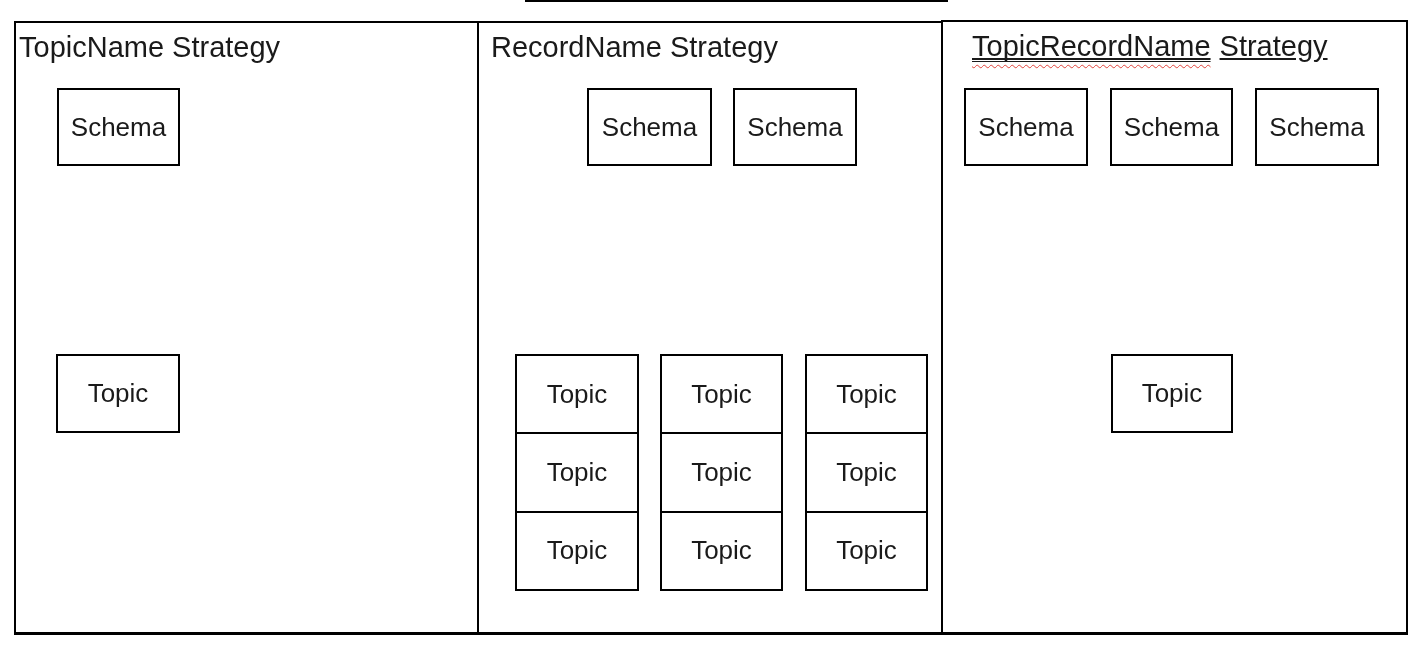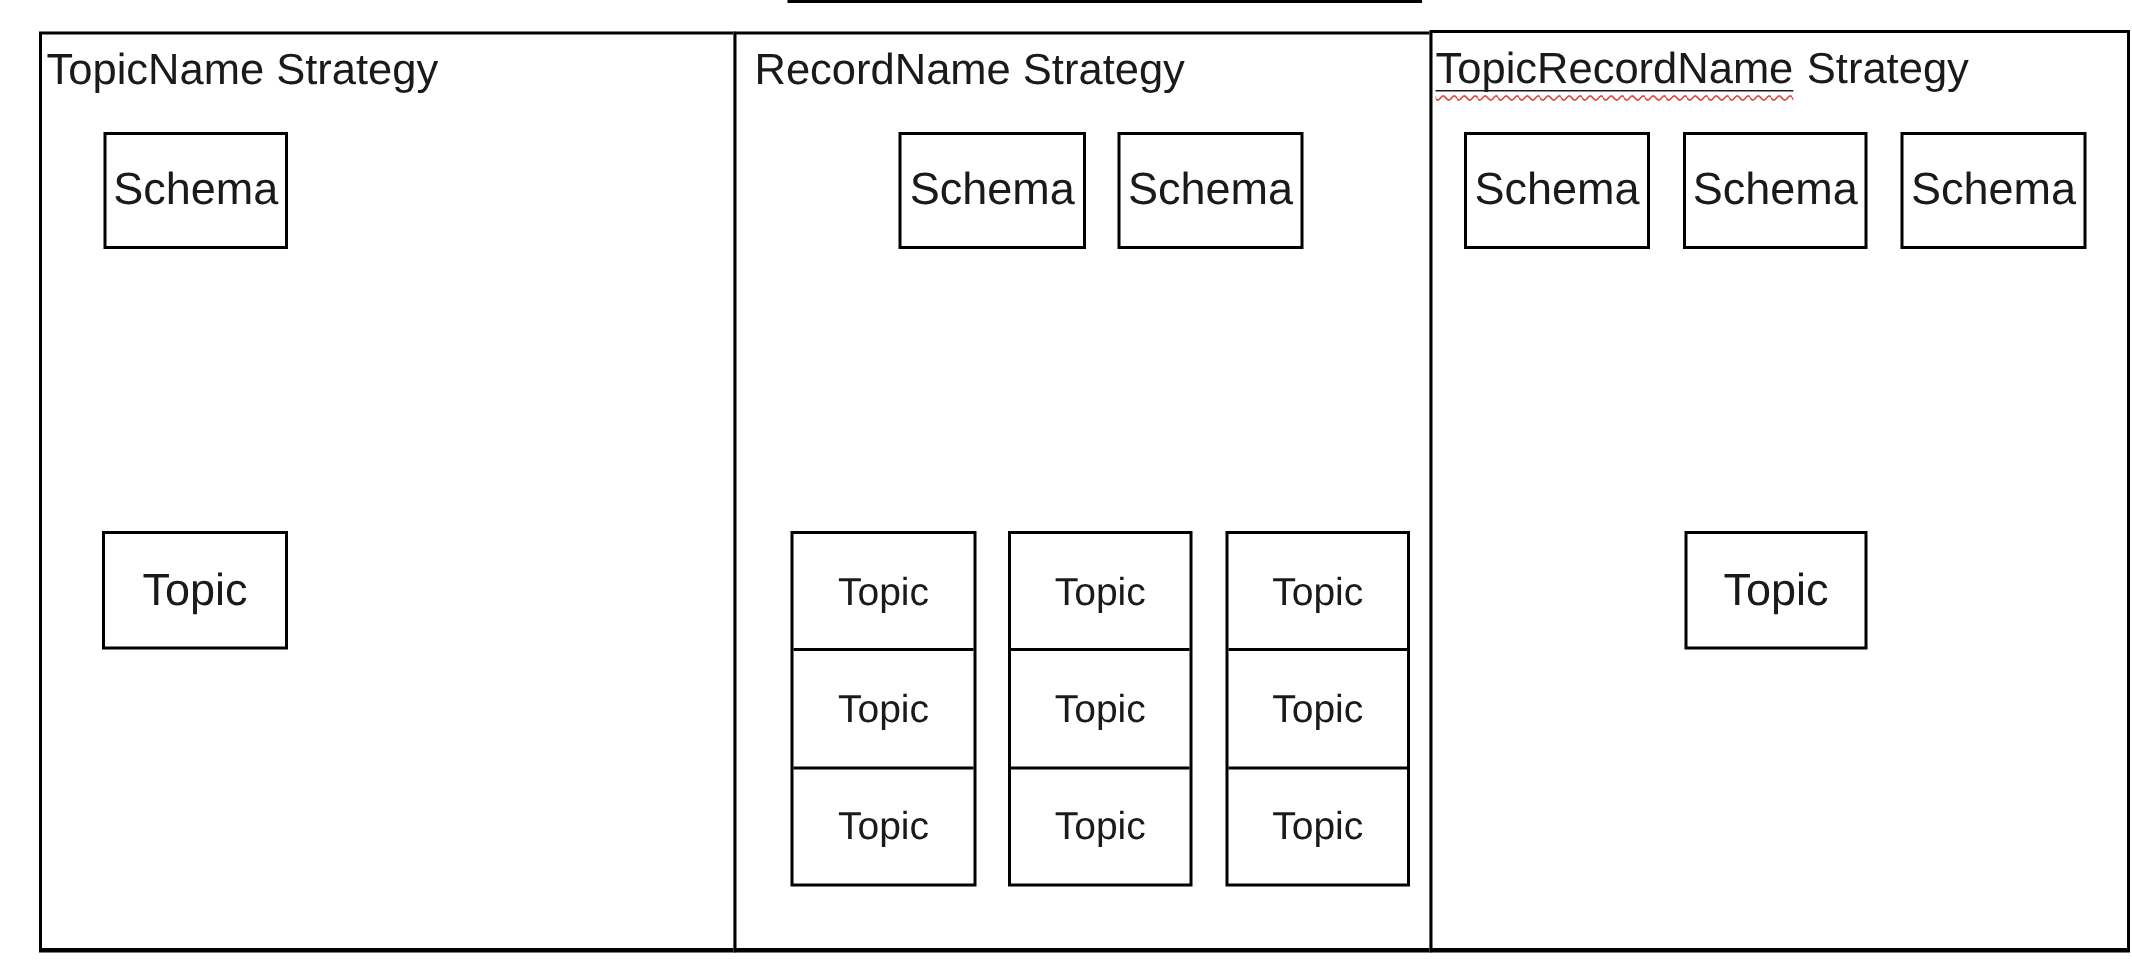--- a/index.html
+++ b/index.html
@@ -16,36 +16,35 @@
     left:525px;top:0;width:423px;height:2px;
     background:#000000;
   }
   .panel{
     position:absolute;
     top:21px;height:614px;
     background:#ffffff;
     border:2px solid #000000;
     border-bottom-width:3px;
     box-sizing:border-box;
-    margin-left:12px;
   }
   .panel-1{left:14px;width:465px;}
   .panel-2{left:477px;width:466px;padding-left:16px;}
   .panel-3{left:941px;top:20px;width:467px;height:615px;}
   .panel-title{
     position:absolute;
     top:9px;
     font-size:29px;
     line-height:1.05;
     white-space:nowrap;
     color:#1a1a1a;
   }
   .panel-1 .panel-title{left:3px;}
   .panel-2 .panel-title{left:12px;}
-  .panel-3 .panel-title{left:2px;}
+  .panel-3 .panel-title{left:29px;text-decoration:underline;}
   .flagged-word{
     text-decoration:underline wavy #e0433b;
     text-decoration-thickness:1px;
     text-underline-offset:8px;
     text-decoration-skip-ink:none;
   }
   .flagged-word .solid-underline{
     text-decoration:underline solid #1a1a1a;
     text-decoration-thickness:1px;
     text-underline-offset:5px;
@@ -53,21 +52,21 @@
   }
   .title-rest{margin-left:9px;}
   .node{
     position:absolute;
     box-sizing:border-box;
     background:#ffffff;
     border:2px solid #000000;
     display:flex;
     align-items:center;
     justify-content:center;
-    font-size:30px;
+    font-size:26px;
     color:#1a1a1a;
   }
   .topic-stack{
     position:absolute;
     box-sizing:border-box;
     border:2px solid #000000;
     background:#ffffff;
     display:flex;
     flex-direction:column;
   }

